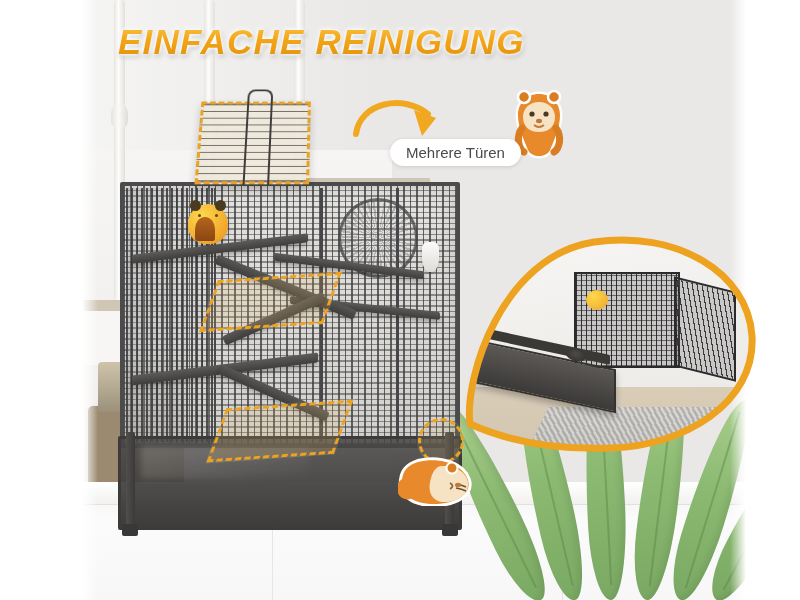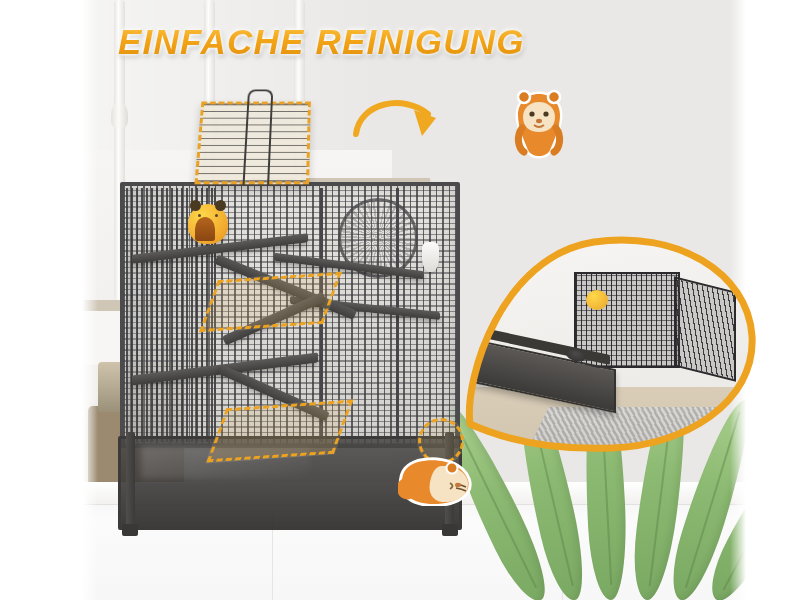--- a/index.html
+++ b/index.html
@@ -560,14 +560,15 @@
     <path d="M44,10 C60,10 70,18 70,28 C70,40 58,47 44,46 C34,45 30,36 32,26
              C34,16 38,10 44,10 Z" fill="#f6e3c4"></path>
     <circle cx="54" cy="12" r="5.5" fill="#d97c22" stroke="#ffffff" stroke-width="2"></circle>
     <path d="M58,28 Q64,29 68,31" stroke="#6b5130" stroke-width="1.4" fill="none"></path>
     <path d="M58,32 Q64,33 68,35" stroke="#6b5130" stroke-width="1.4" fill="none"></path>
     <path d="M52,27 Q57,30 52,33" stroke="#8a6a3a" stroke-width="1.8" fill="none"></path>
     <ellipse cx="60" cy="29" rx="3" ry="2.2" fill="#c4773a"></ellipse>
     <path d="M6,26 C0,30 2,40 10,40" stroke="#e8892c" stroke-width="7" fill="none" stroke-linecap="round"></path>
   </svg>
 
+  <div class="pill p1">Mehrere Türen</div>
 
 </div>
 
 </body></html>

